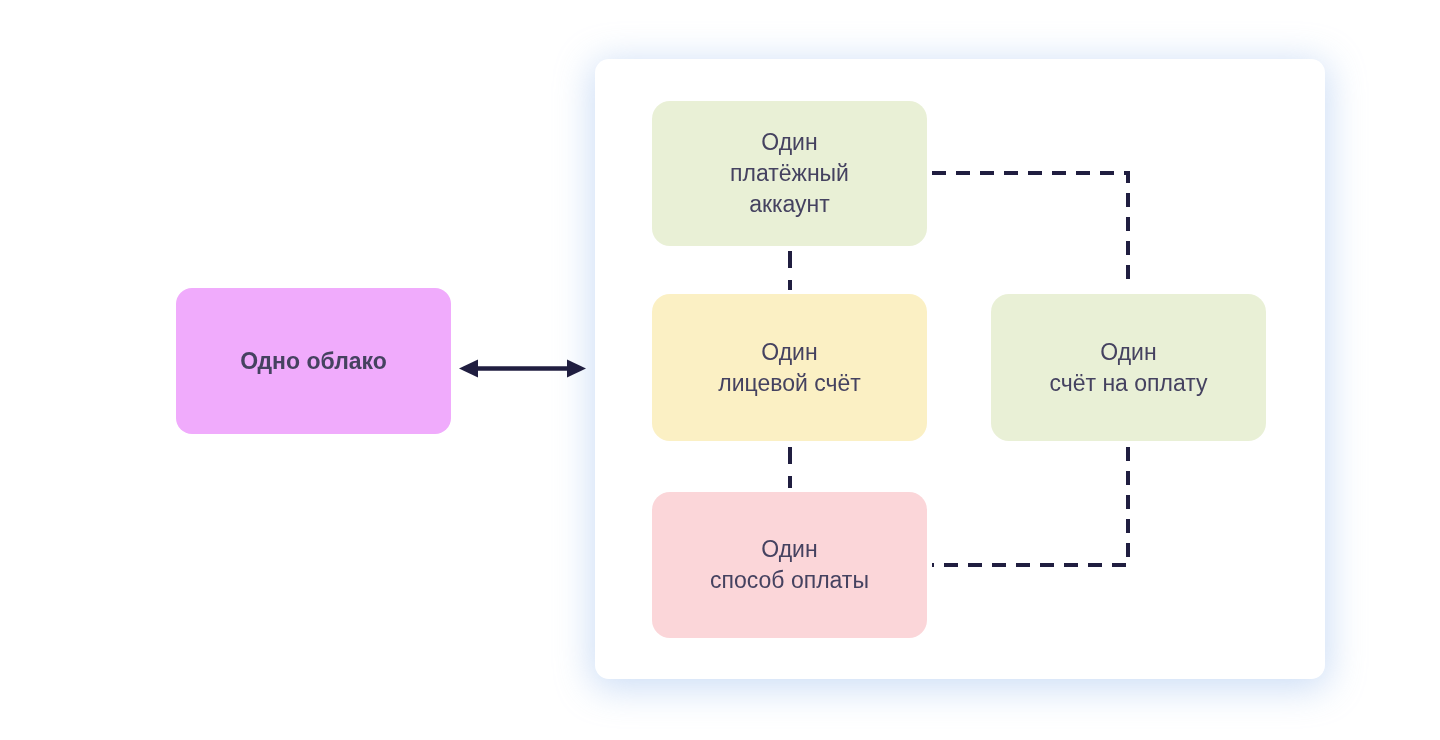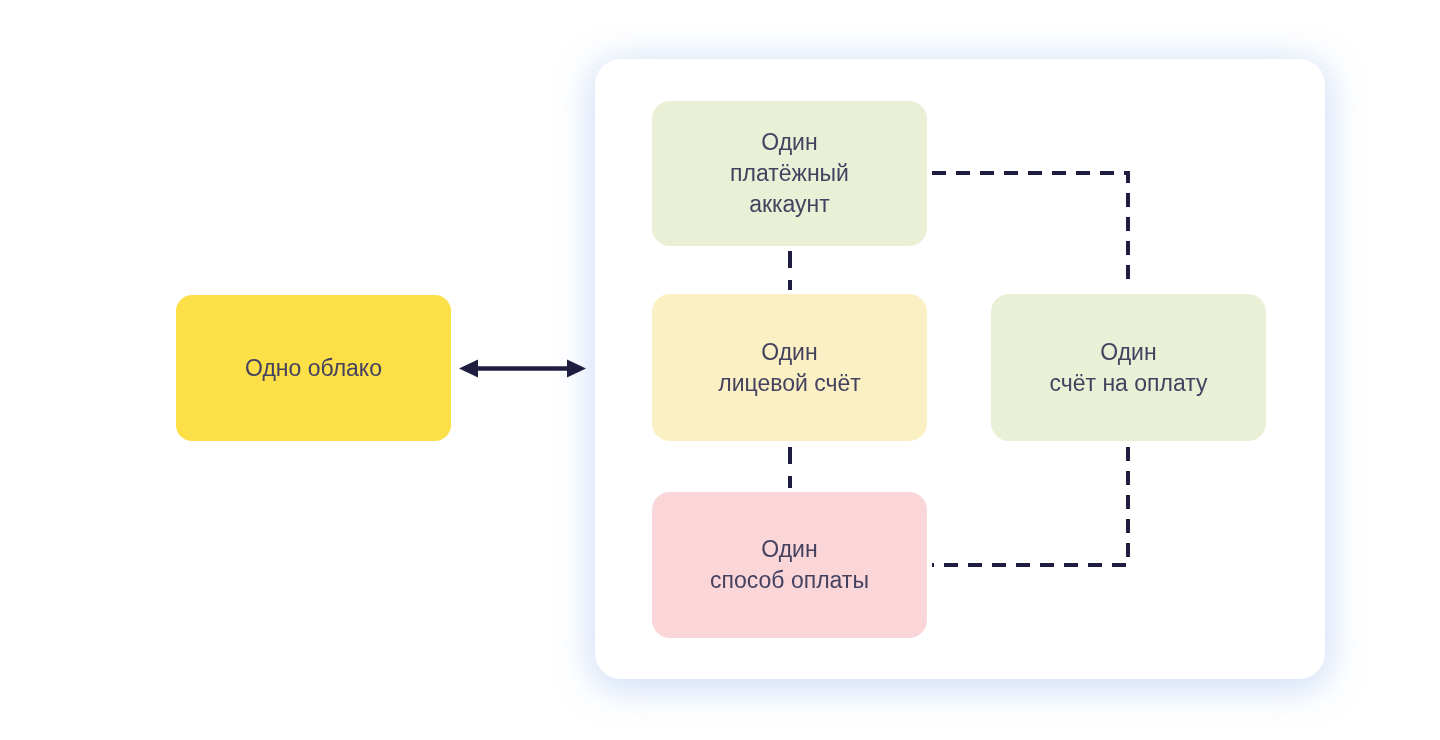--- a/index.html
+++ b/index.html
@@ -22,31 +22,32 @@
     align-items: center;
     justify-content: center;
     border-radius: 18px;
     text-align: center;
     font-size: 23px;
     line-height: 31px;
     color: #454260;
     white-space: pre-line;
   }
   .node-cloud {
-    left: 176px; top: 295px;
+    left: 176px; top: 288px;
     width: 275px; height: 146px;
-    background: #fde047;
+    background: #f0abfc;
     border-radius: 16px;
+    font-weight: bold;
   }
   .panel {
     position: absolute;
     left: 595px; top: 59px;
     width: 730px; height: 620px;
     background: #ffffff;
-    border-radius: 26px;
+    border-radius: 14px;
     box-shadow: 0 6px 36px 4px rgba(145, 182, 235, 0.45);
   }
   .node-payment-account {
     left: 57px; top: 42px;
     width: 275px; height: 145px;
     background: #e9f0d6;
   }
   .node-personal-account {
     left: 57px; top: 235px;
     width: 275px; height: 147px;

